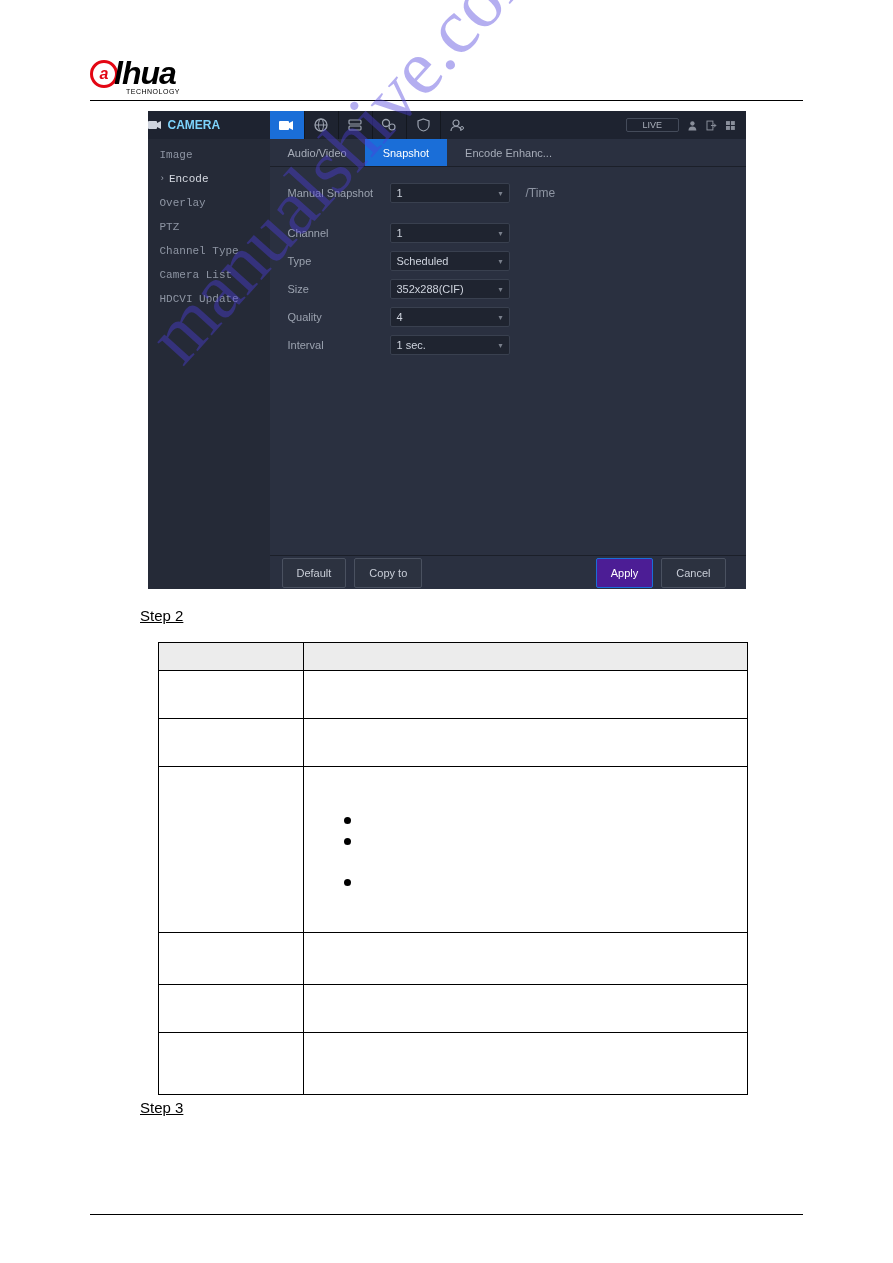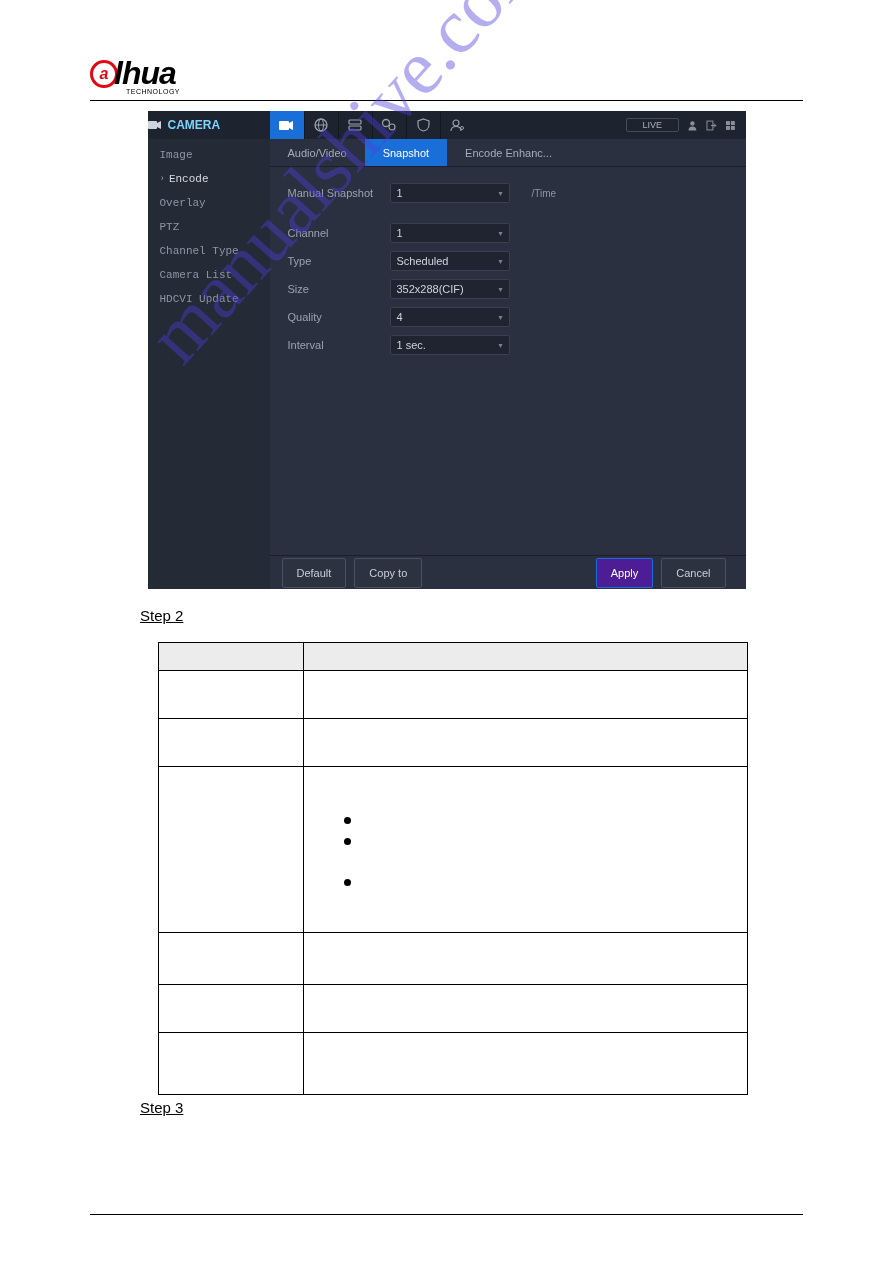--- a/index.html
+++ b/index.html
@@ -97,21 +97,21 @@
     padding: 16px 18px 8px 18px;
   }
   .row { display:flex; align-items:center; margin-bottom: 8px; height:20px;}
   .row .lbl { width: 102px; color:#9ba2af; font-size:11px; }
   .select {
     width: 120px; height:20px; background:#1f2430; border:1px solid #39404f;
     border-radius:2px; color:#cfd4de; font-size:11px; display:flex; align-items:center;
     justify-content:space-between; padding: 0 6px; cursor:pointer;
   }
   .select .arrow { font-size:8px; color:#7a808c; }
-  .suffix { margin-left:22px; color:#8e95a3; font-size:10px; }
+  .suffix { margin-left:16px; color:#8e95a3; font-size:12px; }
   .gap { height: 12px; }
   .footer {
     height: 34px; background:#272c3a00; padding: 6px 12px;
     display:flex; align-items:center; border-top:1px solid #1b1f29;
     position:absolute; left:0; right:0; bottom:0;
   }
   .btn {
     height: 30px; padding: 0 14px; font-size:11px; border-radius:2px;
     display:inline-flex; align-items:center; justify-content:center; cursor:pointer;
     border:1px solid #4a5160; background:#2c3240; color:#c9ced8; margin-right:8px;

